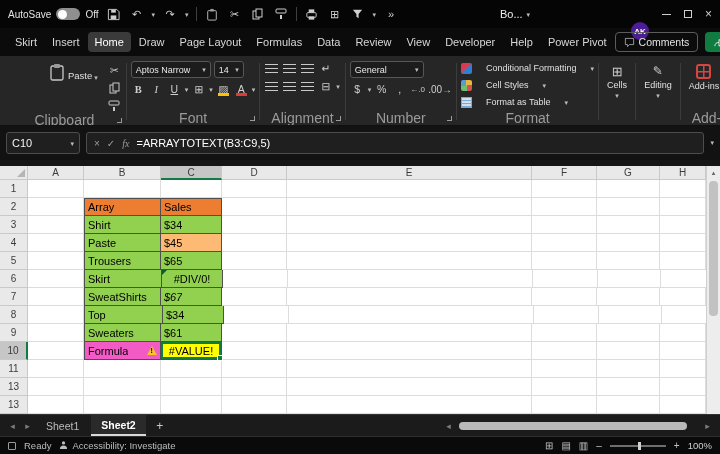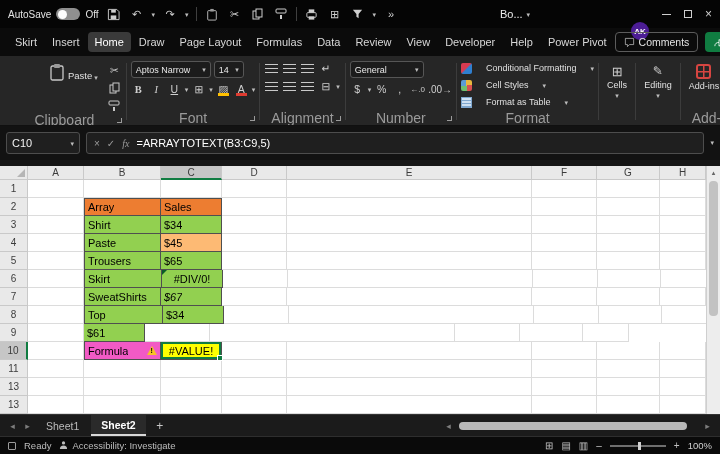--- a/index.html
+++ b/index.html
@@ -596,20 +596,23 @@
         </div>
         <div class="cell" style="width: 65px;"></div>
         <div class="cell" style="width: 245px;"></div>
         <div class="cell" style="width: 65px;"></div>
         <div class="cell" style="width: 63px;"></div>
         <div class="cell" style="width: 46px;"></div>
       </div>
       <div class="grid-row">
         <div class="row-header">9</div>
         <div class="cell" style="width: 56px;"></div>
+        <div class="cell fenced" style="width: 77px; background: rgb(146, 208, 80); border-left: 1px solid rgb(79, 79, 79);">
+          <span class="ctext">Sweaters</span>
+        </div>
         <div class="cell fenced" style="width: 61px; background: rgb(146, 208, 80);">
           <span class="ctext">$61</span>
         </div>
         <div class="cell" style="width: 65px;"></div>
         <div class="cell" style="width: 245px;"></div>
         <div class="cell" style="width: 65px;"></div>
         <div class="cell" style="width: 63px;"></div>
         <div class="cell" style="width: 46px;"></div>
       </div>
       <div class="grid-row">

